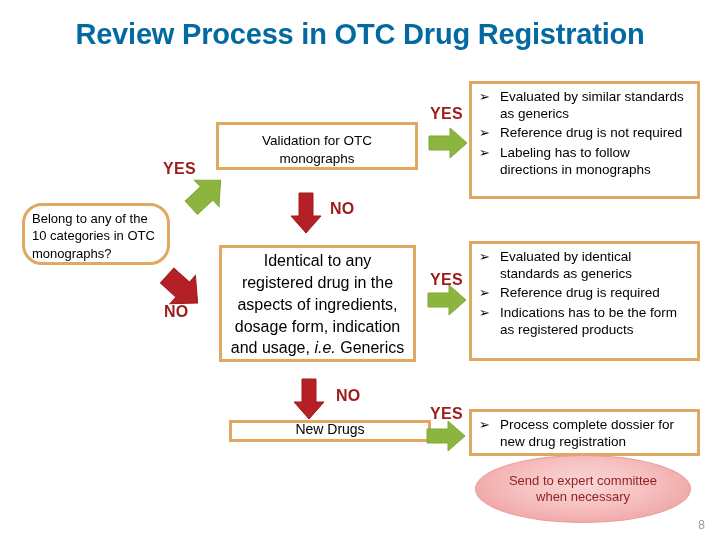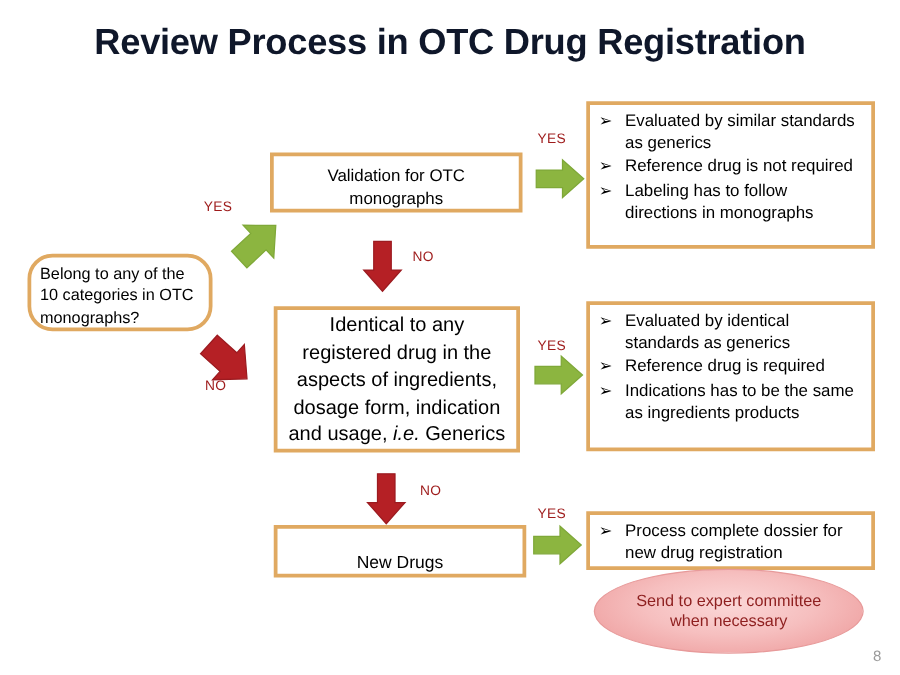--- a/index.html
+++ b/index.html
@@ -10,21 +10,21 @@
     overflow:hidden;
     position:relative;
   }
   #slide{position:absolute;inset:0;}
 
   
   .slide-title{
     position:absolute;left:0;top:18px;width:720px;
     text-align:center;
     font-size:29px;font-weight:bold;
-    color:#0f172a;
+    color:#0369a1;
     letter-spacing:-0.2px;
     white-space:nowrap;
   }
 
   
   .box{
     position:absolute;
     box-sizing:border-box;
     border:3px solid #E0A961;
     background:#ffffff;
@@ -37,21 +37,21 @@
     text-align:center;
   }
   .box .txt{padding:0 4px;}
 
   
   #box-belong{left:22px;top:203px;width:148px;height:62px;
      justify-content:flex-start;text-align:left;font-size:13px;line-height:1.34;border-radius:20px;}
   #box-belong .txt{padding-left:7px;}
   #box-validation{left:216px;top:122px;width:202px;height:48px;font-size:13.5px;}
   #box-identical{left:219px;top:245px;width:197px;height:117px;font-size:16px;line-height:1.36;}
-  #box-newdrugs{left:219px;top:420px;width:202px;height:42px;font-size:14px;}
+  #box-newdrugs{left:229px;top:420px;width:202px;height:22px;font-size:14px;}
 
   
   .bulletbox{
     position:absolute;
     box-sizing:border-box;
     border:3px solid #E0A961;
     background:#ffffff;
     padding:5px 6px 5px 5px;
     color:#000000;
   }
@@ -75,22 +75,22 @@
     color:#000000;
   }
 
   
   .arrow{position:absolute;}
   .arrow svg{display:block;overflow:visible;}
 
   
   .flowlabel{
     position:absolute;
-    font-size:11px;
-    font-weight:normal;
+    font-size:16px;
+    font-weight:bold;
     color:#9E1B1B;
     letter-spacing:0.3px;
     white-space:nowrap;
   }
 
   
   #oval-expert{
     position:absolute;left:475px;top:455px;width:216px;height:68px;
     border-radius:50%;
     background:radial-gradient(ellipse at 50% 42%, #FBD7D7 0%, #F6BFBF 45%, #F0A6A6 78%, #EC9C9C 100%);
@@ -192,21 +192,21 @@
       <li><span class="glyph">➢</span><span>Evaluated by similar standards  as generics</span></li>
       <li><span class="glyph">➢</span><span>Reference drug is not required</span></li>
       <li><span class="glyph">➢</span><span>Labeling has to follow directions in monographs</span></li>
     </ul>
   </div>
 
   <div class="bulletbox" id="res-2">
     <ul class="bullet-list">
       <li><span class="glyph">➢</span><span>Evaluated by identical standards as generics</span></li>
       <li><span class="glyph">➢</span><span>Reference drug is required</span></li>
-      <li><span class="glyph">➢</span><span>Indications has to be the same as ingredients products</span></li>
+      <li><span class="glyph">➢</span><span>Indications has to be the form as registered products</span></li>
     </ul>
   </div>
 
   <div class="bulletbox" id="res-3">
     <ul class="bullet-list">
       <li><span class="glyph">➢</span><span>Process complete dossier for new drug registration</span></li>
     </ul>
   </div>
 
   <div id="oval-expert">

